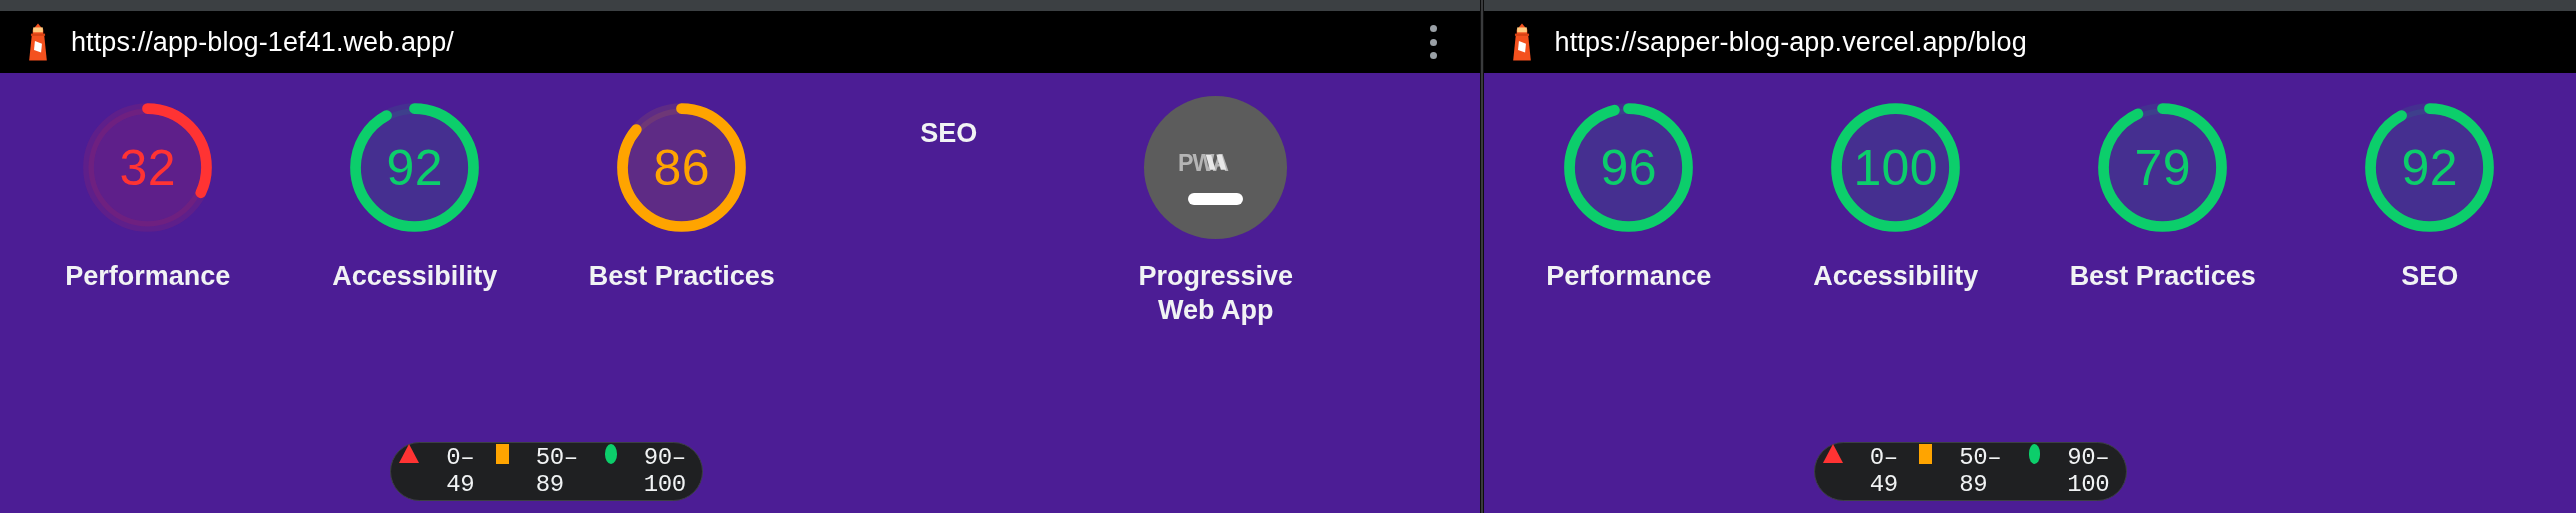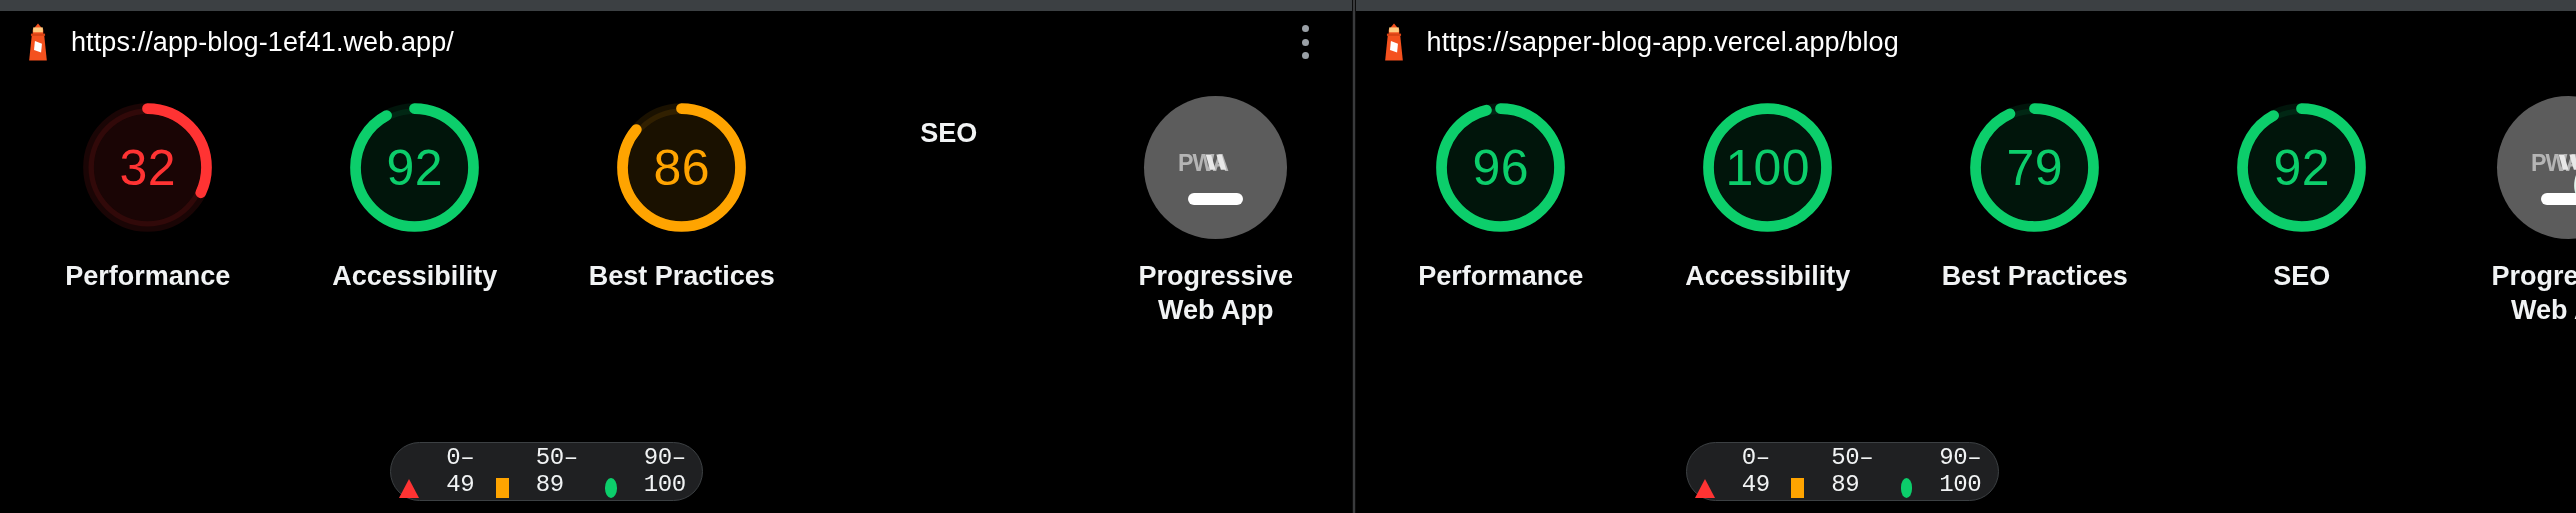--- a/index.html
+++ b/index.html
@@ -26,21 +26,21 @@
   }
 
   
   .panel {
     position: relative;
     height: 513px;
     background: #202124;
     overflow: hidden;
     flex: 0 0 auto;
   }
-  .panel.left  { width: 1352px; }
+  .panel.left  { width: 1480px; }
   .panel.right { width: 1224px; }
 
   .panel-divider {
     flex: 0 0 auto;
     width: 3.6px;
     height: 513px;
     background: linear-gradient(to right, #0d0d0d 0 0.9px, #3a3b3d 0.9px 2.7px, #0d0d0d 2.7px 3.6px);
   }
 
   
@@ -89,21 +89,21 @@
     display: block;
     width: 7.2px; height: 7.2px;
     border-radius: 50%;
     background: #9aa0a6;
   }
 
   
   .report-body {
     position: absolute;
     top: 73px; left: 0; right: 0; bottom: 0;
-    background: #000000;
+    background: #4c1d95;
   }
 
   .gauges {
     position: absolute;
     top: 23px;
     left: 0;
     display: flex;
     align-items: flex-start;
   }
   .panel.left  .gauges { left: 14.3px; }
@@ -193,21 +193,21 @@
     justify-content: center;
     gap: 0;
     padding: 0 21.5px;
     box-sizing: border-box;
   }
   .panel.left  .legend { left: 390px; width: 313px; }
   .panel.right .legend { left: 330px; width: 313px; }
 
   .legend-entry {
     display: flex;
-    align-items: flex-end;
+    align-items: flex-start;
     gap: 27px;
     padding: 0 10.7px;
   }
   .legend-text {
     color: #f1f3f4;
     font-size: 24px;
     font-family: "Liberation Mono", monospace;
     letter-spacing: -0.4px;
   }
   .sw-tri {

